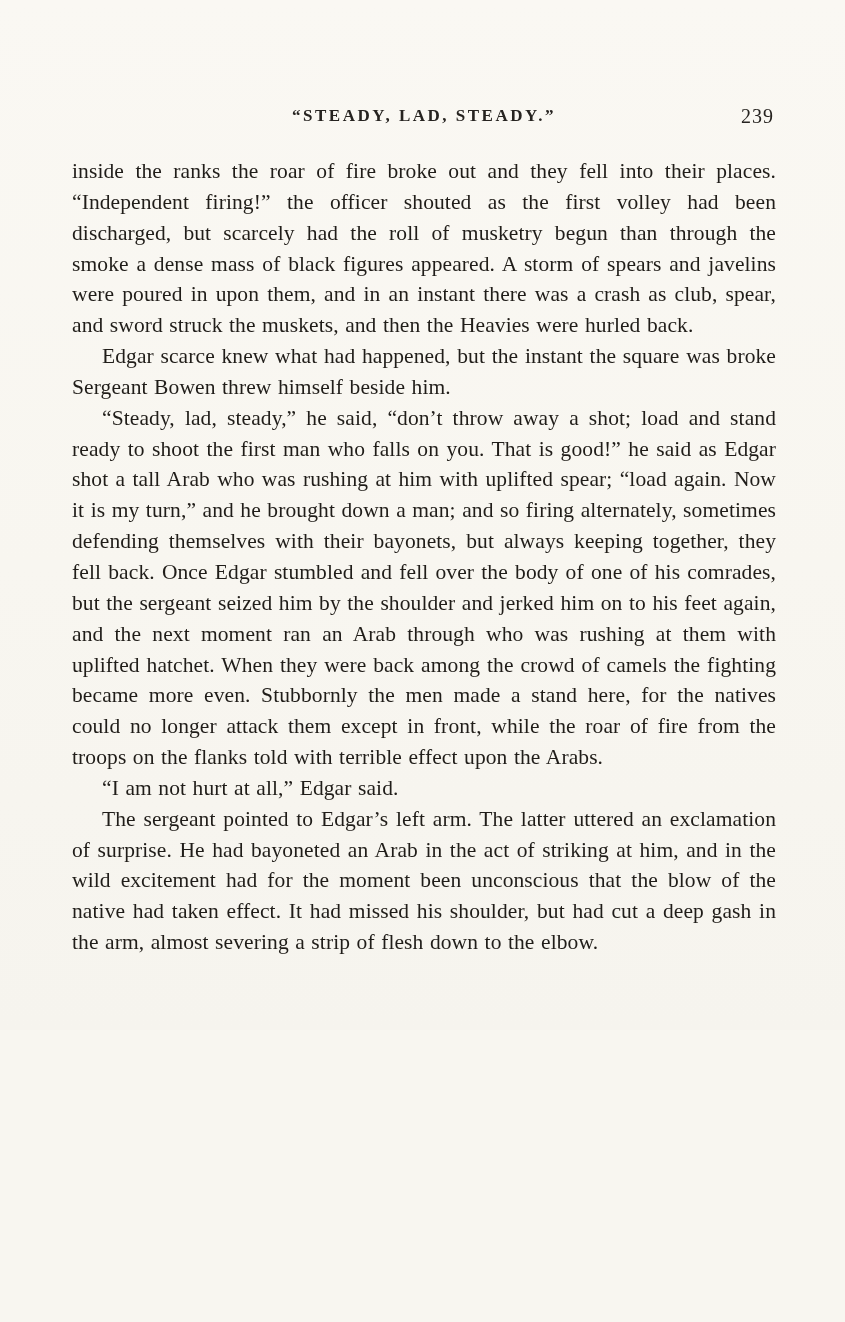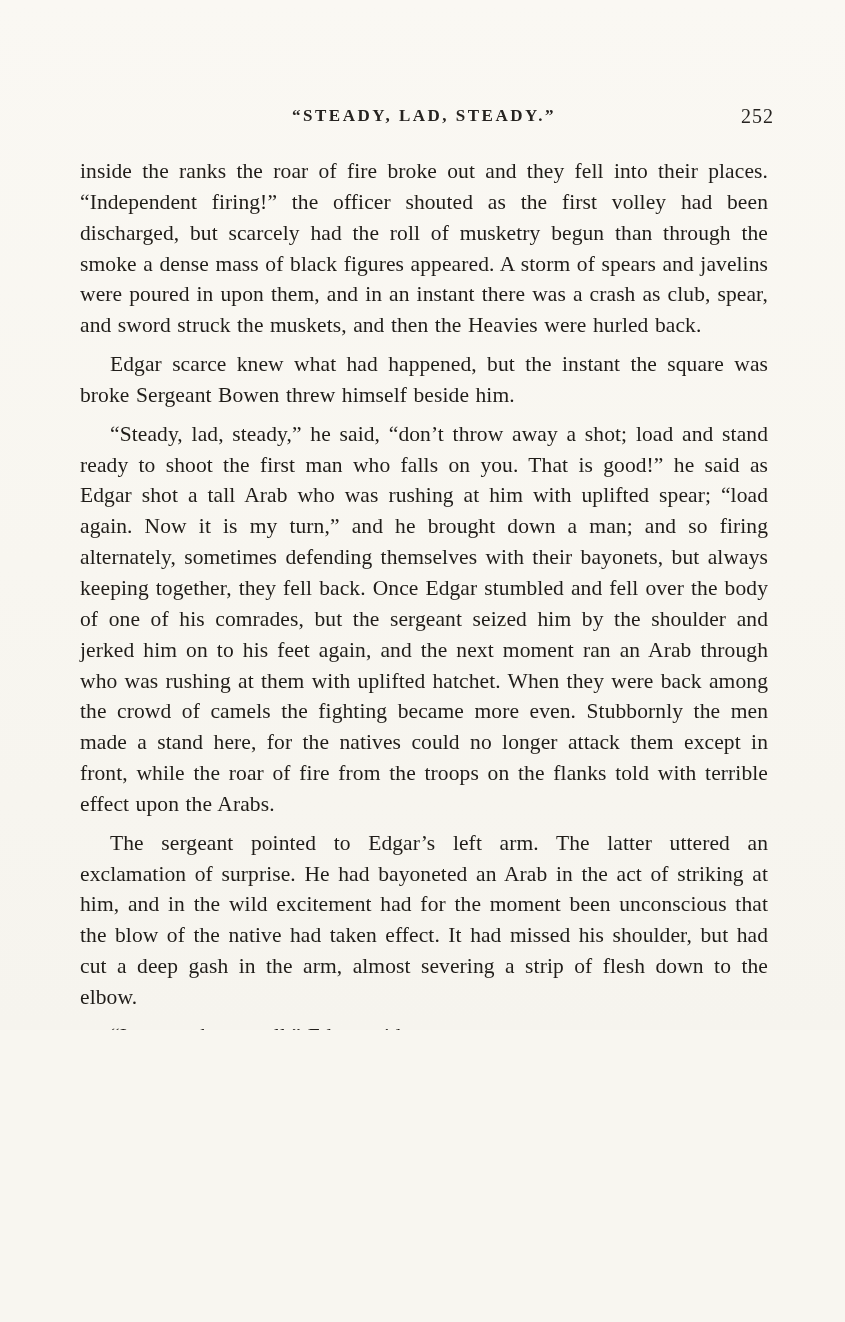--- a/index.html
+++ b/index.html
@@ -42,35 +42,35 @@
     color: #262320;
   }
   .body-text {
     font-size: 21.5px;
     line-height: 1.435;
     text-align: justify;
     letter-spacing: 0.1px;
     word-spacing: 1px;
   }
   .body-text p {
-    margin: 8px;
+    margin: 0;
     text-indent: 30px;
   }
   .body-text p.no-indent {
     text-indent: 0;
   }
 </style>
 </head>
 <body>
 
 <div class="page">
   <div class="running-head">
     <span class="head-title">“STEADY, LAD, STEADY.”</span>
-    <span class="page-number">252</span>
+    <span class="page-number">239</span>
   </div>
   <div class="body-text">
     <p class="no-indent">inside the ranks the roar of fire broke out and they fell into their places.  “Independent firing!” the officer shouted as the first volley had been discharged, but scarcely had the roll of musketry begun than through the smoke a dense mass of black figures appeared.  A storm of spears and javelins were poured in upon them, and in an instant there was a crash as club, spear, and sword struck the muskets, and then the Heavies were hurled back.</p>
     <p>Edgar scarce knew what had happened, but the instant the square was broke Sergeant Bowen threw himself beside him.</p>
     <p>“Steady, lad, steady,” he said, “don’t throw away a shot; load and stand ready to shoot the first man who falls on you. That is good!” he said as Edgar shot a tall Arab who was rushing at him with uplifted spear; “load again.  Now it is my turn,” and he brought down a man; and so firing alternately, sometimes defending themselves with their bayonets, but always keeping together, they fell back.  Once Edgar stumbled and fell over the body of one of his comrades, but the sergeant seized him by the shoulder and jerked him on to his feet again, and the next moment ran an Arab through who was rushing at them with uplifted hatchet.  When they were back among the crowd of camels the fighting became more even.  Stubbornly the men made a stand here, for the natives could no longer attack them except in front, while the roar of fire from the troops on the flanks told with terrible effect upon the Arabs.</p>
+    <p>“I am not hurt at all,” Edgar said.</p>
     <p>The sergeant pointed to Edgar’s left arm.  The latter uttered an exclamation of surprise.  He had bayoneted an Arab in the act of striking at him, and in the wild excitement had for the moment been unconscious that the blow of the native had taken effect.  It had missed his shoulder, but had cut a deep gash in the arm, almost severing a strip of flesh down to the elbow.</p>
-    <p>“I am not hurt at all,” Edgar said.</p>
   </div>
 </div>
 
 </body></html>

